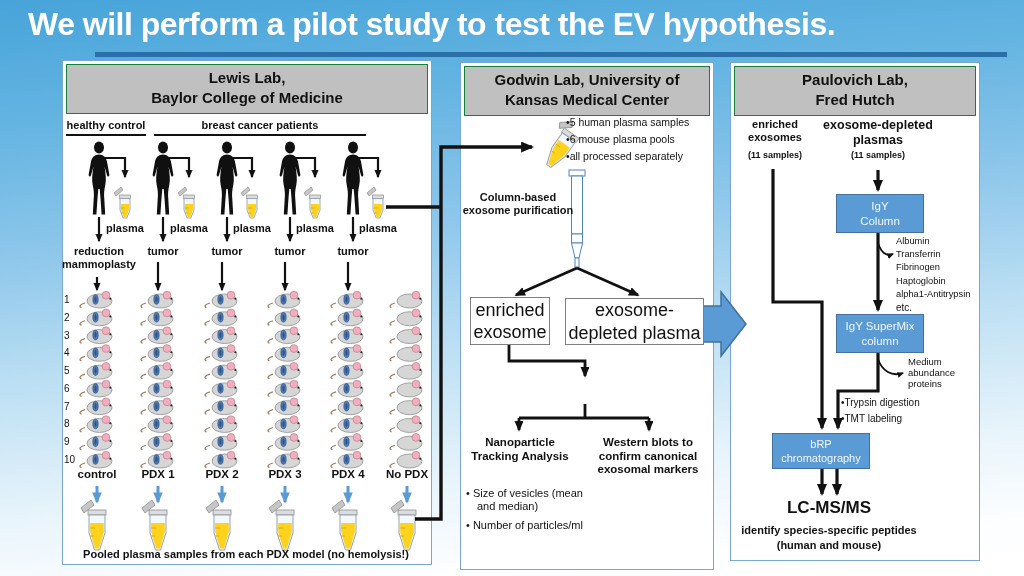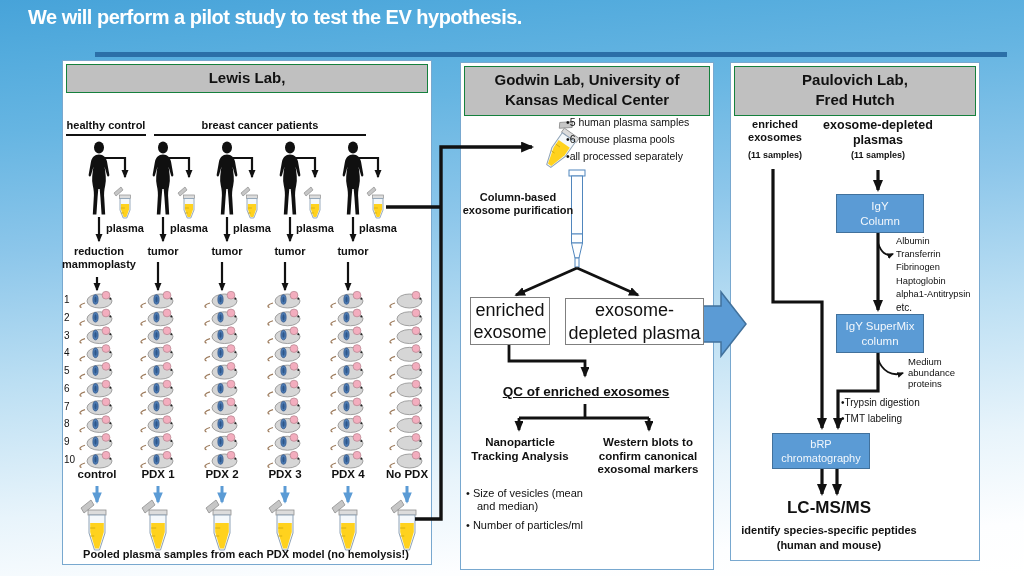--- a/index.html
+++ b/index.html
@@ -1,20 +1,20 @@
 <!DOCTYPE html>
 <html><head>
 <meta charset="utf-8">
 <style>
   html,body{margin:0;padding:0;}
   #slide{position:relative;width:1024px;height:576px;overflow:hidden;
     font-family:"Liberation Sans",sans-serif;
     background:linear-gradient(175deg,#47A3D9 0%,#53ABDD 8%,#66B5E2 20%,#8CC6EA 38%,#BCDFF3 58%,#E8F4FB 78%,#FDFEFF 92%,#FFFFFF 100%);}
   #title{position:absolute;left:28px;top:6px;width:980px;color:#FFFFFF;
-    font-size:20px;font-weight:bold;letter-spacing:-0.5px;white-space:nowrap;}
+    font-size:32px;font-weight:bold;letter-spacing:-0.5px;white-space:nowrap;}
   #title-bar{position:absolute;left:95px;top:52px;width:912px;height:5px;background:#2B6FA8;}
   .panel{position:absolute;background:#FFFFFF;border:1.5px solid #78A8CF;z-index:1;}
   #panel-lewis{left:62px;top:60px;width:368px;height:503px;}
   #panel-godwin{left:460px;top:62px;width:252px;height:506px;}
   #panel-paulovich{left:730px;top:62px;width:248px;height:497px;}
   .phead{position:absolute;left:3px;right:3px;top:3px;background:#C0C0C0;border:1px solid #15803d;
     text-align:center;font-weight:bold;color:#111;font-size:15px;line-height:1.35;padding:3px 0 4px 0;}
   #gfx{position:absolute;left:0;top:0;z-index:2;}
   #text-layer{position:absolute;left:0;top:0;width:1024px;height:576px;z-index:3;}
   .lbl{position:absolute;color:#111;line-height:1.18;font-size:11px;}
@@ -33,20 +33,21 @@
 <body>
 
 <div id="slide">
 
   <div id="title">We will perform a pilot study to test the EV hypothesis.</div>
   <div id="title-bar"></div>
 
   <div class="panel" id="panel-lewis">
     <div class="phead">
       <div>Lewis Lab,</div>
+      <div>Baylor College of Medicine</div>
     </div>
   </div>
   <div class="panel" id="panel-godwin">
     <div class="phead">
       <div>Godwin Lab, University of</div>
       <div>Kansas Medical Center</div>
     </div>
   </div>
   <div class="panel" id="panel-paulovich">
     <div class="phead">
@@ -678,21 +679,20 @@
 
   <div id="text-layer">
 
     <div class="lbl c ul nw" style="left:66px;top:119px;width:80px;">healthy control</div>
     <div class="lbl c ul nw" style="left:154px;top:119px;width:212px;">breast cancer patients</div>
     <div class="lbl c" style="left:72px;top:548px;width:348px;">Pooled plasma samples from each PDX model (no hemolysis!)</div>
 
     <div class="lbl c" style="left:462px;top:191px;width:112px;">Column-based exosome purification</div>
     <div class="wbox" style="left:470px;top:297px;width:78px;height:46px;">enriched exosome</div>
     <div class="wbox" style="left:565px;top:298px;width:137px;height:45px;">exosome-depleted plasma</div>
-    <div class="lbl c b" id="qc-title" style="left:470px;top:384px;width:232px;font-size:13.5px;">QC of enriched exosomes</div>
     <div class="lbl c b" style="left:586px;top:436px;width:124px;font-size:11.5px;">Western blots to confirm canonical exosomal markers</div>
     <div class="lbl c b" style="left:464px;top:436px;width:112px;font-size:11.5px;">Nanoparticle Tracking Analysis</div>
 
     <div class="lbl c b" style="left:737px;top:118px;width:76px;font-size:11px;">enriched exosomes</div>
     <div class="lbl c" style="left:737px;top:150px;width:76px;font-size:9px;">(11 samples)</div>
     <div class="lbl c b" style="left:800px;top:118px;width:156px;font-size:12.5px;">exosome-depleted plasmas</div>
     <div class="lbl c" style="left:800px;top:150px;width:156px;font-size:9px;">(11 samples)</div>
     <div class="bbox" style="left:836px;top:194px;width:86px;height:37px;font-size:11.5px;">IgY
 Column</div>
     <div class="bbox" style="left:836px;top:314px;width:86px;height:37px;font-size:11.5px;">IgY SuperMix

